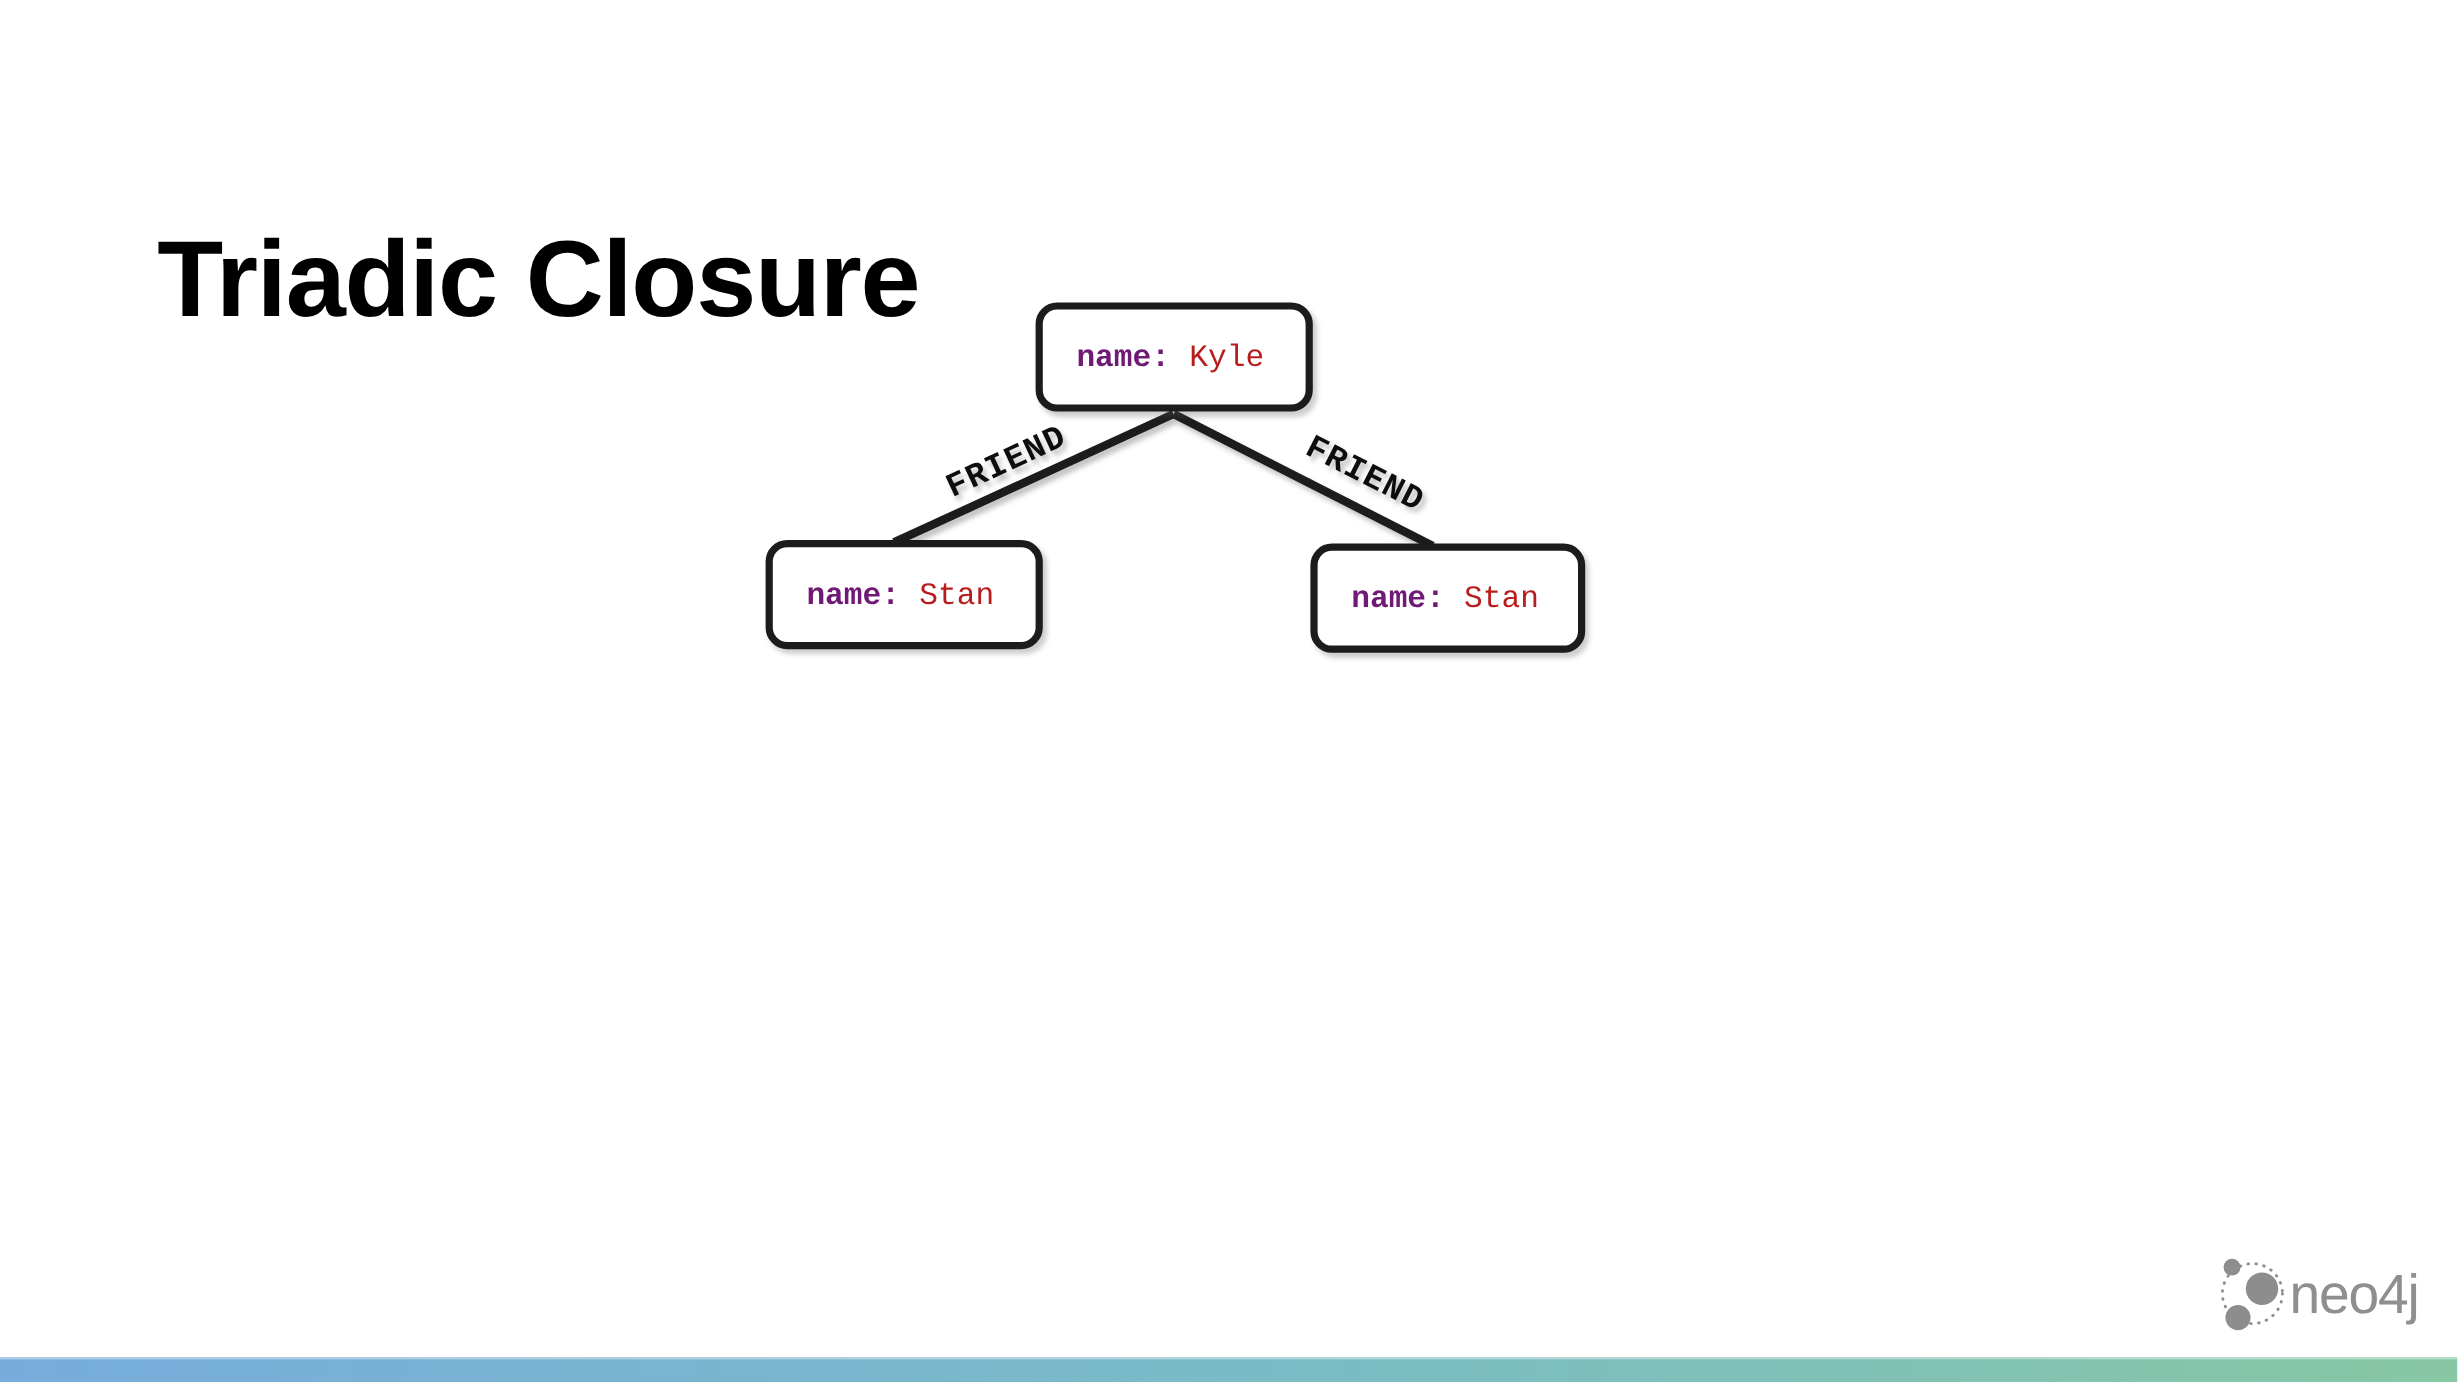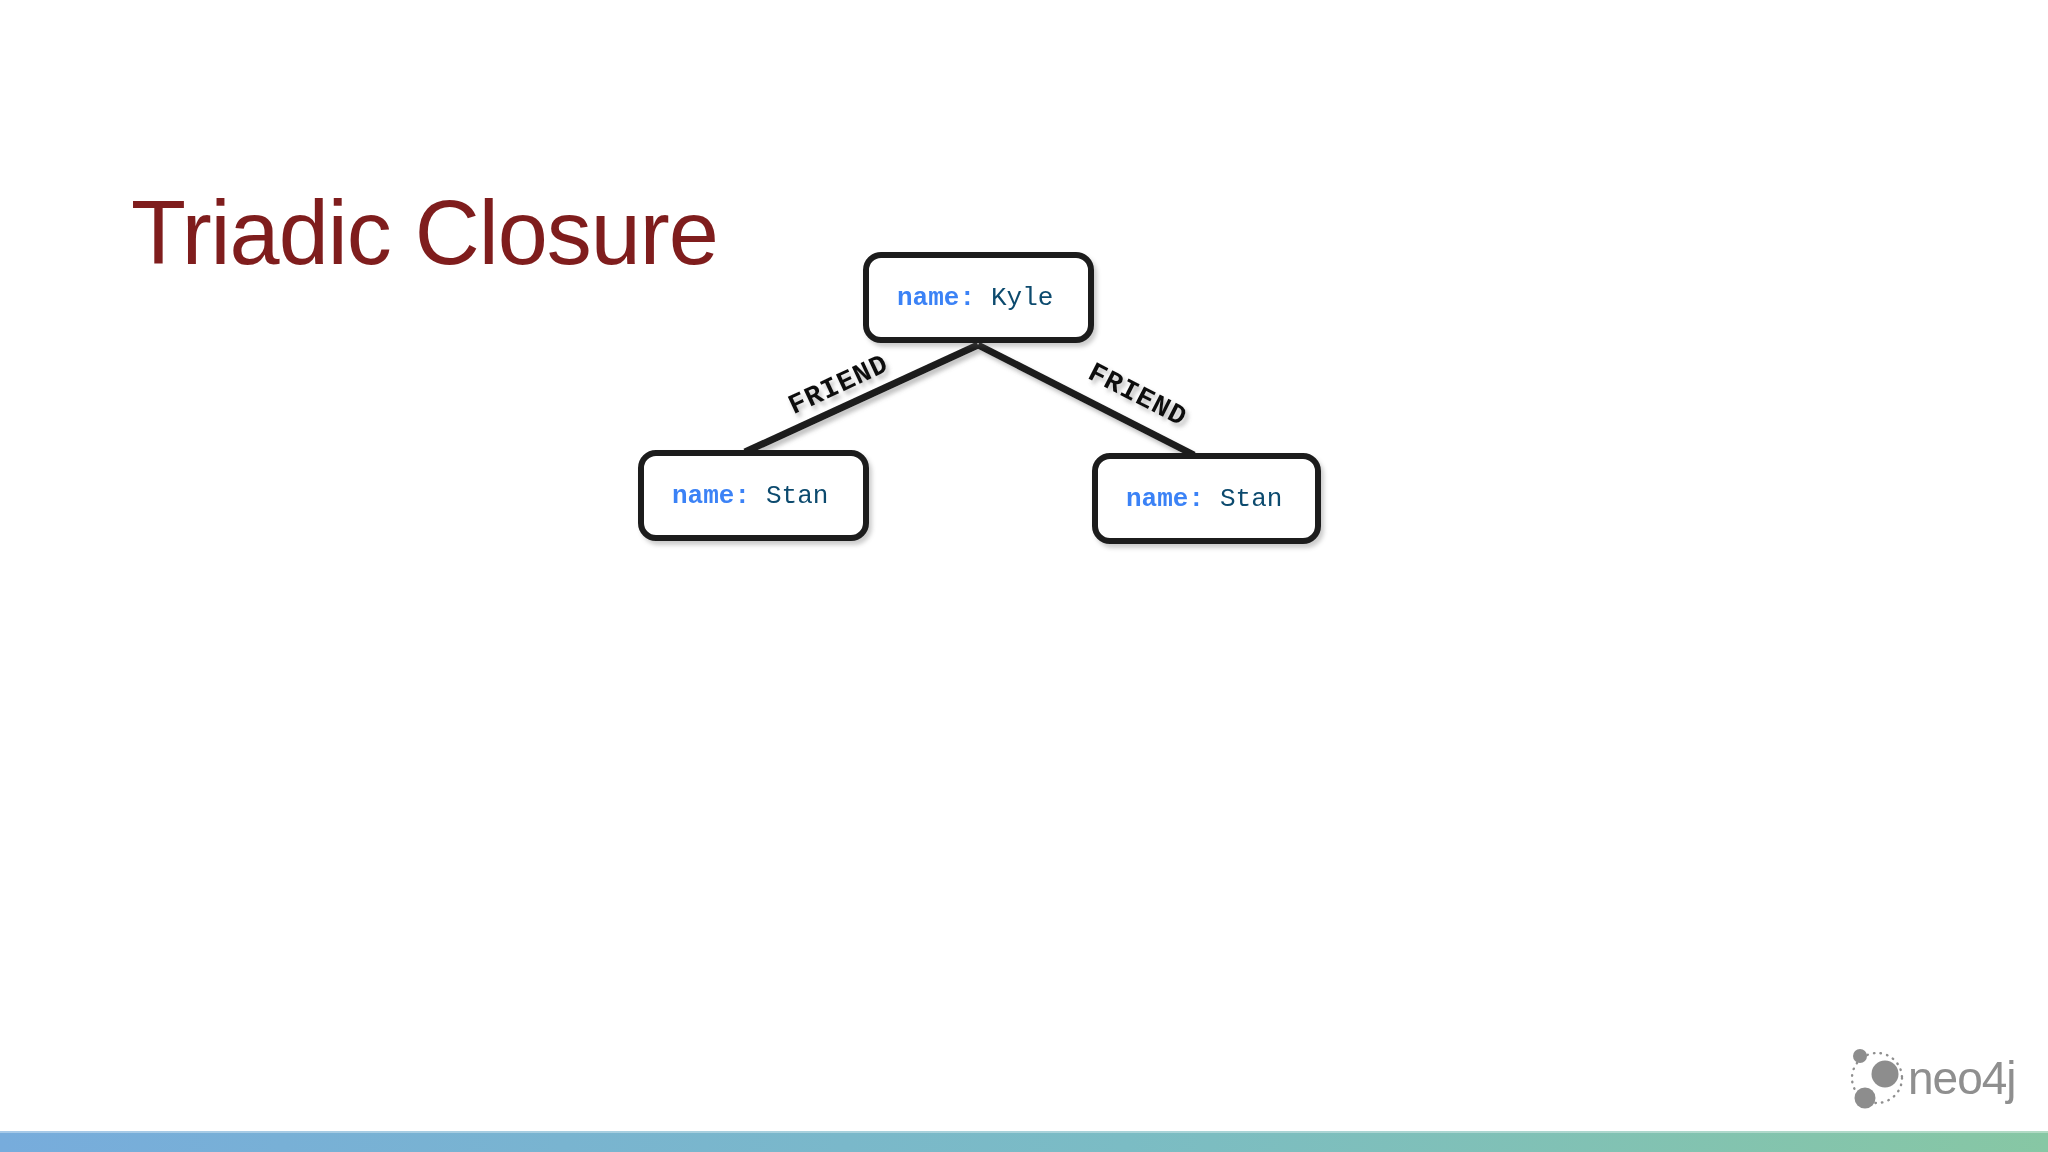--- a/index.html
+++ b/index.html
@@ -14,46 +14,46 @@
     background: #ffffff;
     overflow: hidden;
     font-family: "Liberation Sans", sans-serif;
   }
   .slide-title {
     position: absolute;
     left: 131px;
     top: 128px;
     font-family: "Liberation Sans", sans-serif;
     font-size: 90px;
-    font-weight: 400;
+    font-weight: 700;
     line-height: 1;
     letter-spacing: -1px;
-    color: #7f1d1d;
+    color: #000000;
     white-space: nowrap;
   }
   
   .node {
     position: absolute;
     box-sizing: border-box;
     background: #ffffff;
     border: 6px solid #1c1c1c;
     border-radius: 18px;
     box-shadow: 3px 4px 4px rgba(90, 90, 90, 0.30);
     display: flex;
     align-items: center;
     padding-left: 28px;
     font-family: "Liberation Mono", "DejaVu Sans Mono", monospace;
     font-size: 26px;
     white-space: nowrap;
   }
   #node-kyle  { left: 863px;  top: 252px; width: 231px; height: 91px; }
   #node-stan  { left: 638px;  top: 450px; width: 231px; height: 91px; }
   #node-kenny { left: 1092px; top: 453px; width: 229px; height: 91px; }
-  .prop-key { font-weight: 700; color: #3b82f6; }
-  .prop-val { color: #0c4a6e; margin-left: 16px; }
+  .prop-key { font-weight: 700; color: #701a75; }
+  .prop-val { color: #b91c1c; margin-left: 16px; }
   
   .edges-svg {
     position: absolute;
     left: 0; top: 0;
     width: 2048px;
     height: 1152px;
     pointer-events: none;
   }
   .edge-label {
     font-family: "Liberation Mono", "DejaVu Sans Mono", monospace;

